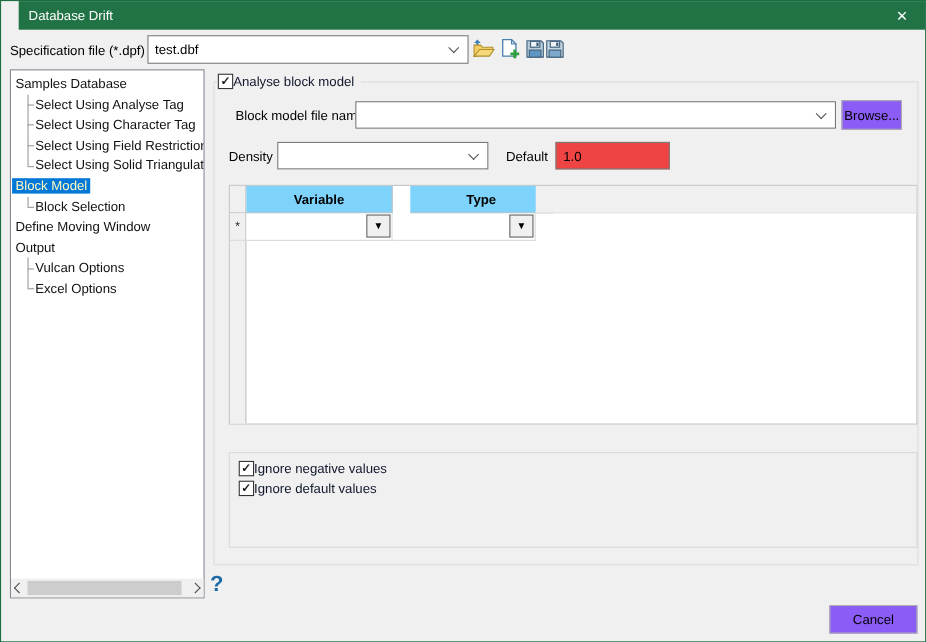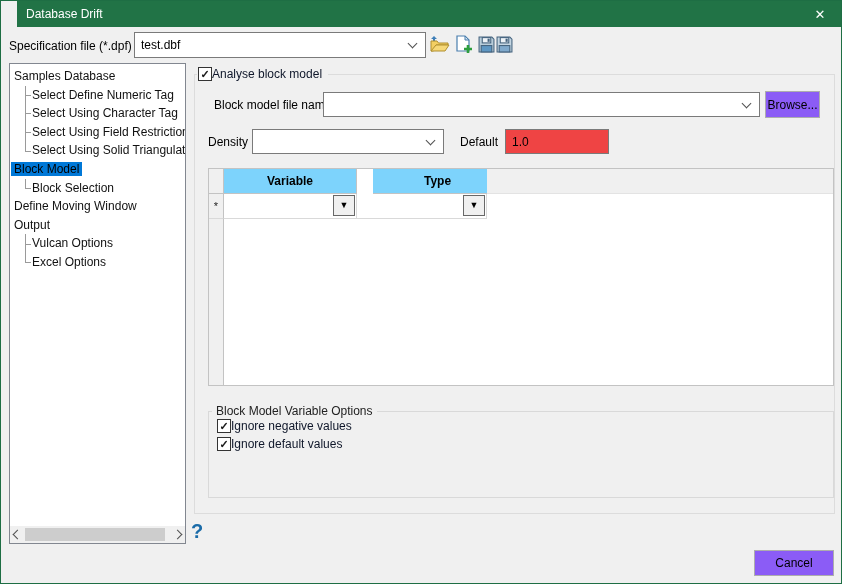--- a/index.html
+++ b/index.html
@@ -20,21 +20,21 @@
   .spec-combo{left:133px;top:31px;width:292px;height:26px;}
   
   .tool-btn{position:absolute;width:22px;height:22px;top:32px;display:flex;align-items:center;justify-content:center;}
   
   .tree{position:absolute;left:8px;top:62px;width:177px;height:481px;background:#fff;border:1px solid #828790;overflow:hidden;padding-top:3px;}
   .tree-item{font-size:12px;line-height:18.6px;white-space:nowrap;padding-left:4px;color:#111;}
   .tree-item.child{padding-left:22px;position:relative;}
   .tree-item.child::before{content:"";position:absolute;left:15px;top:0;bottom:0;border-left:1px solid #9a9a9a;}
   .tree-item.child.last::before{bottom:50%;}
   .tree-item.child::after{content:"";position:absolute;left:15px;top:50%;width:6px;border-top:1px solid #9a9a9a;}
-  .tree-item .sel{background:#0078d7;color:#000000;padding:0 3px;}
+  .tree-item .sel{background:#0078d7;color:#fef9c3;padding:0 3px;}
   .tree-item.selected{padding-left:1px;}
   
   .hscroll{position:absolute;left:9px;top:525px;width:175px;height:17px;background:#f0f0f0;display:flex;align-items:center;justify-content:space-between;}
   .hthumb{position:absolute;left:15px;top:2px;width:140px;height:13px;background:#cdcdcd;}
   
   .help{position:absolute;left:190px;top:519px;font-size:20px;font-weight:bold;color:#1a6ba8;}
   
   .group-outer{position:absolute;left:193px;top:73px;width:641px;height:440px;border:1px solid #dcdcdc;}
   .analyse-row{position:absolute;left:196px;top:65px;height:16px;display:flex;align-items:center;background:#f0f0f0;padding:0 6px 0 1px;z-index:2;}
   .cb{display:inline-block;width:14px;height:14px;background:#fff;border:1px solid #333;text-align:center;line-height:12px;font-size:11px;color:#1a1a1a;}
@@ -128,21 +128,21 @@
         <path d="M1 1 h12 l2 2 v12 H1 z" fill="#c5d6e2" stroke="#44637e" stroke-width="1"></path>
         <rect x="4" y="1.5" width="8" height="5" fill="#eef3f7" stroke="#44637e" stroke-width="1"></rect>
         <rect x="9" y="2.5" width="2" height="3" fill="#44637e"></rect>
         <rect x="3" y="9" width="10" height="6" fill="#7fa9cc" stroke="#44637e" stroke-width="1"></rect>
       </svg>
     </span>
   </div>
 
   <div class="tree">
     <div class="tree-item"><span>Samples Database</span></div>
-    <div class="tree-item child"><span>Select Define Numeric Tag</span></div>
+    <div class="tree-item child"><span>Select Using Analyse Tag</span></div>
     <div class="tree-item child"><span>Select Using Character Tag</span></div>
     <div class="tree-item child"><span>Select Using Field Restriction</span></div>
     <div class="tree-item child last"><span>Select Using Solid Triangulation</span></div>
     <div class="tree-item selected"><span class="sel">Block Model</span></div>
     <div class="tree-item child last"><span>Block Selection</span></div>
     <div class="tree-item"><span>Define Moving Window</span></div>
     <div class="tree-item"><span>Output</span></div>
     <div class="tree-item child"><span>Vulcan Options</span></div>
     <div class="tree-item child last"><span>Excel Options</span></div>
   </div>
@@ -191,21 +191,20 @@
       </div>
     </div>
     <div class="grid-cell cell-type">
       <div class="dd-btn">
         <span class="dd-arrow">▼</span>
       </div>
     </div>
   </div>
 
   <div class="group-opts"></div>
-  <span class="group-opts-label">Block Model Variable Options</span>
   <div class="opt-row r1">
     <span class="cb"><span class="tick">✓</span></span>
     <span class="cb-label">Ignore negative values</span>
   </div>
   <div class="opt-row r2">
     <span class="cb"><span class="tick">✓</span></span>
     <span class="cb-label">Ignore default values</span>
   </div>
 
   <div class="btn ok-btn">OK</div>

